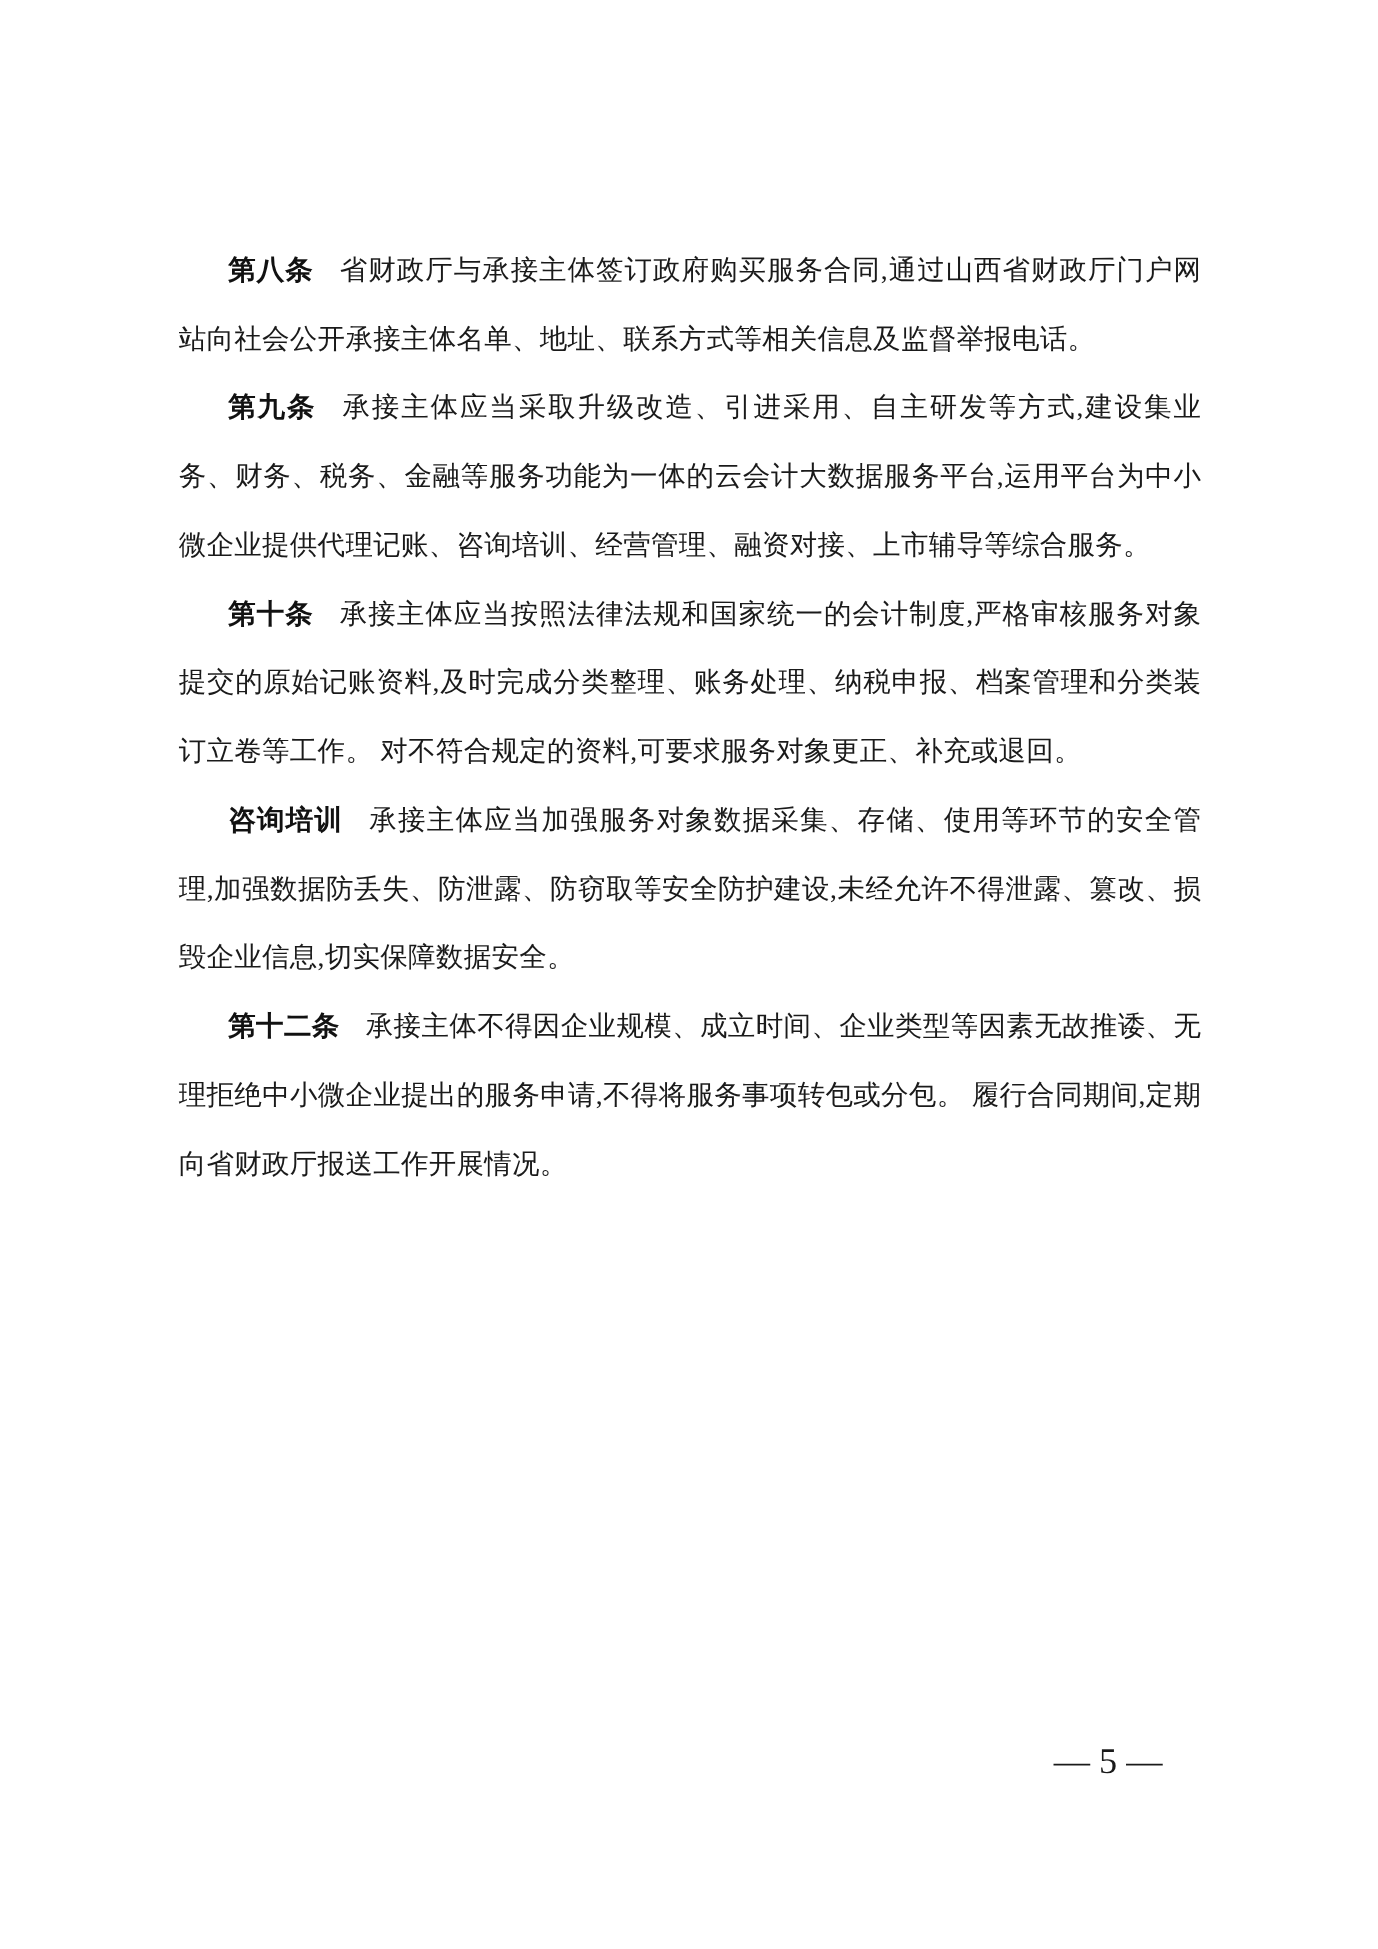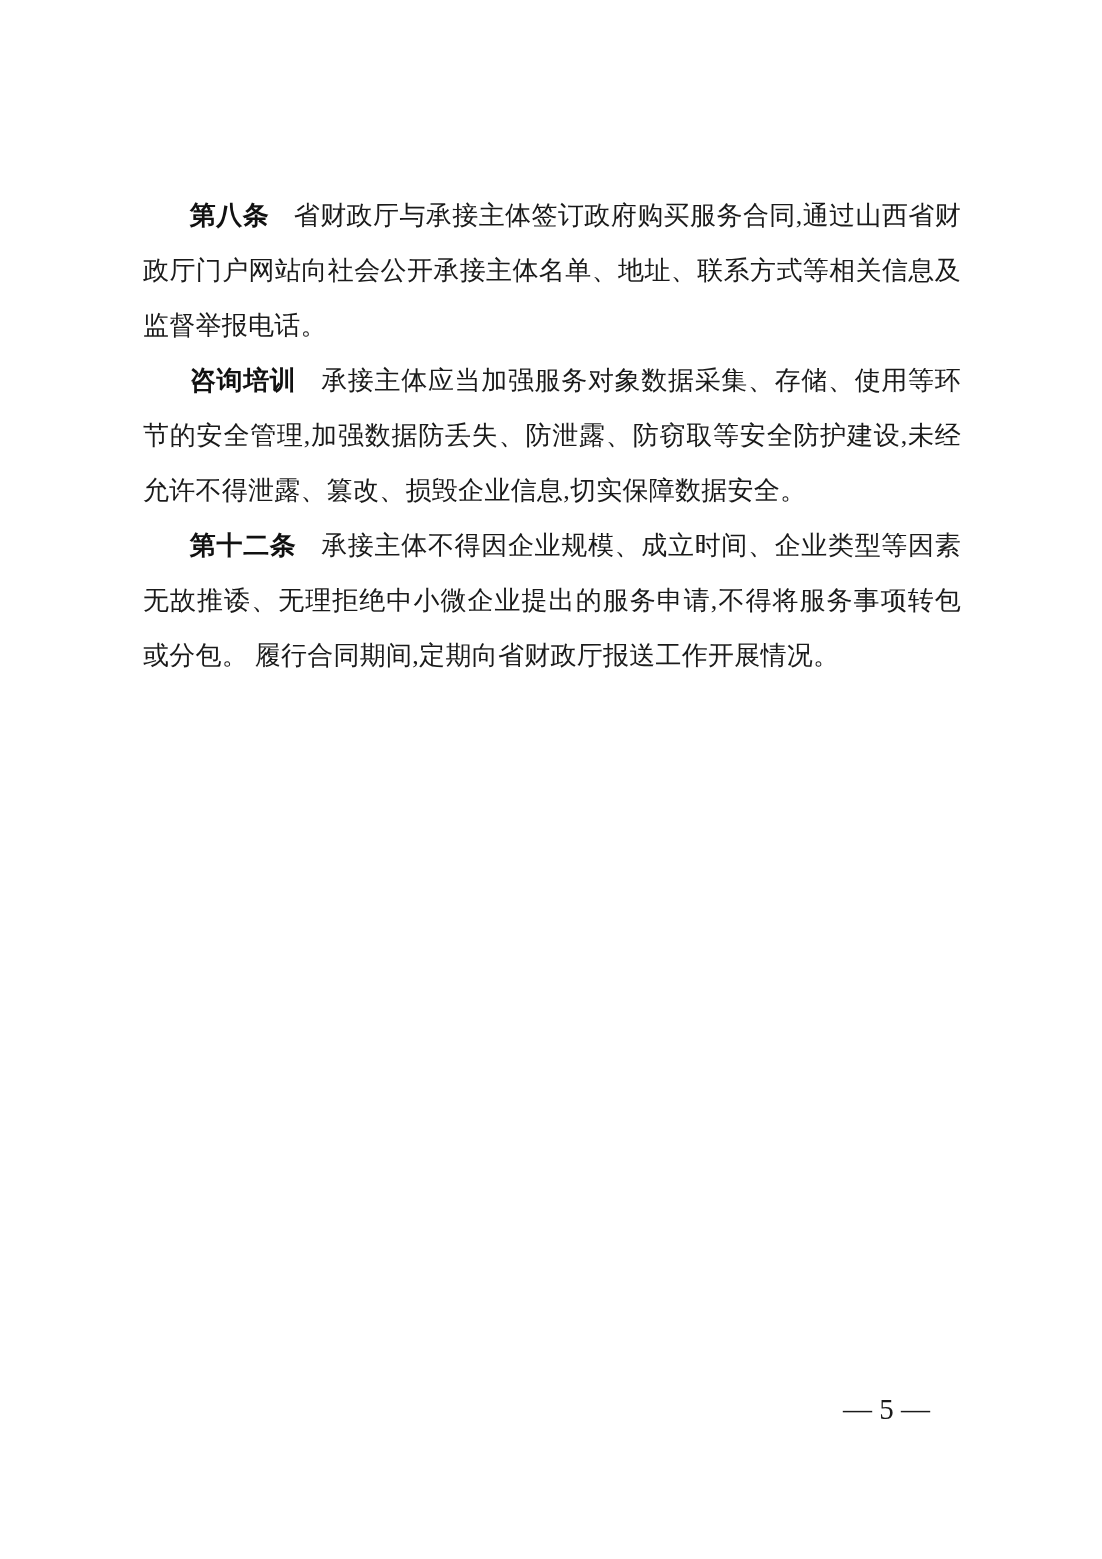--- a/index.html
+++ b/index.html
@@ -17,21 +17,21 @@
   }
   .content {
     position: absolute;
     left: 143px;
     top: 188px;
     width: 818px;
   }
   .para {
     margin: 0;
     padding: 0;
-    font-size: 26px;
+    font-size: 22px;
     line-height: 55px;
     color: #1a1a1a;
     text-align: justify;
     text-indent: 1.8em;
     letter-spacing: 0.01em;
   }
   .art-num {
     font-weight: bold;
     margin-right: 0.95em;
     color: #111111;
@@ -47,21 +47,23 @@
   }
 </style>
 </head>
 <body>
 
 <div class="page">
   <div class="content">
 
     <p class="para"><b class="art-num">第八条</b><span>省财政厅与承接主体签订政府购买服务合同,通过山西省财政厅门户网站向社会公开承接主体名单、地址、联系方式等相关信息及监督举报电话。</span></p>
 
+    <p class="para"><b class="art-num">第九条</b><span>承接主体应当采取升级改造、引进采用、自主研发等方式,建设集业务、财务、税务、金融等服务功能为一体的云会计大数据服务平台,运用平台为中小微企业提供代理记账、咨询培训、经营管理、融资对接、上市辅导等综合服务。</span></p>
 
+    <p class="para"><b class="art-num">第十条</b><span>承接主体应当按照法律法规和国家统一的会计制度,严格审核服务对象提交的原始记账资料,及时完成分类整理、账务处理、纳税申报、档案管理和分类装订立卷等工作。 对不符合规定的资料,可要求服务对象更正、补充或退回。</span></p>
 
     <p class="para"><b class="art-num">咨询培训</b><span>承接主体应当加强服务对象数据采集、存储、使用等环节的安全管理,加强数据防丢失、防泄露、防窃取等安全防护建设,未经允许不得泄露、篡改、损毁企业信息,切实保障数据安全。</span></p>
 
     <p class="para"><b class="art-num">第十二条</b><span>承接主体不得因企业规模、成立时间、企业类型等因素无故推诿、无理拒绝中小微企业提出的服务申请,不得将服务事项转包或分包。 履行合同期间,定期向省财政厅报送工作开展情况。</span></p>
 
 
   </div>
 
   <div class="page-number">— 5 —</div>
 </div>

